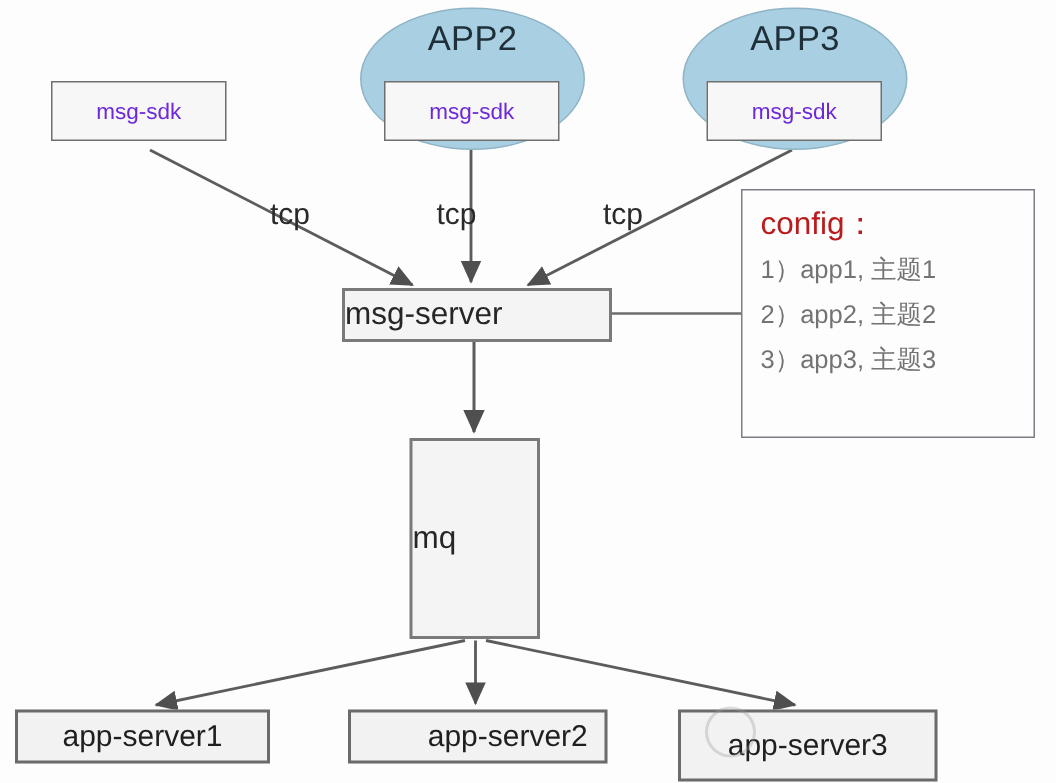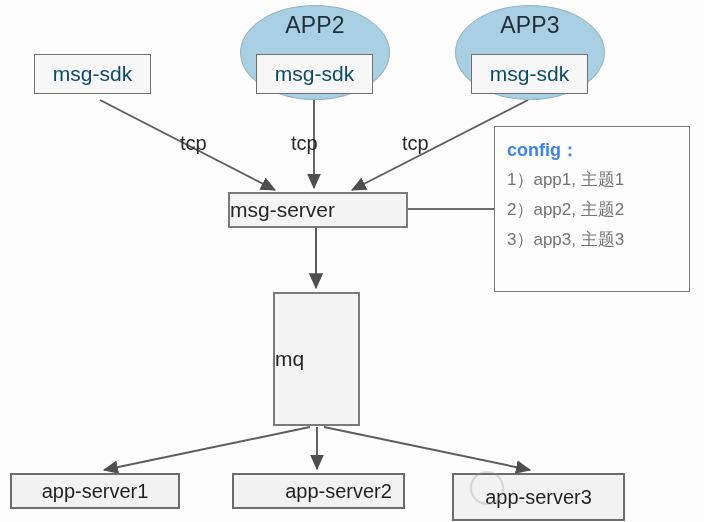--- a/index.html
+++ b/index.html
@@ -48,22 +48,22 @@
 
   
   .sdk-box {
     position: absolute;
     background: #f7f7f7;
     border: 1.6px solid #6f6f6f;
     box-sizing: border-box;
     display: flex;
     align-items: center;
     justify-content: center;
-    font-size: 21px;
-    color: #0c4a6e;
+    font-size: 15px;
+    color: #6d28d9;
     white-space: nowrap;
   }
   .proc-box {
     position: absolute;
     background: #f4f4f4;
     border: 2px solid #7a7a7a;
     box-sizing: border-box;
     display: flex;
     align-items: center;
     justify-content: flex-start;
@@ -104,24 +104,24 @@
     box-sizing: border-box;
     padding: 8px 0 0 12px;
   }
   .config-line {
     font-size: 17px;
     line-height: 30px;
     color: #737373;
     white-space: nowrap;
   }
   .config-head {
-    font-weight: bold;
-    font-size: 18px;
+    font-weight: normal;
+    font-size: 21px;
     line-height: 30px;
-    color: #3b82f6;
+    color: #b91c1c;
   }
 
   
   #watermark {
     position: absolute;
     left: 470px;
     top: 462px;
     width: 215px;
     height: 52px;
     display: flex;

